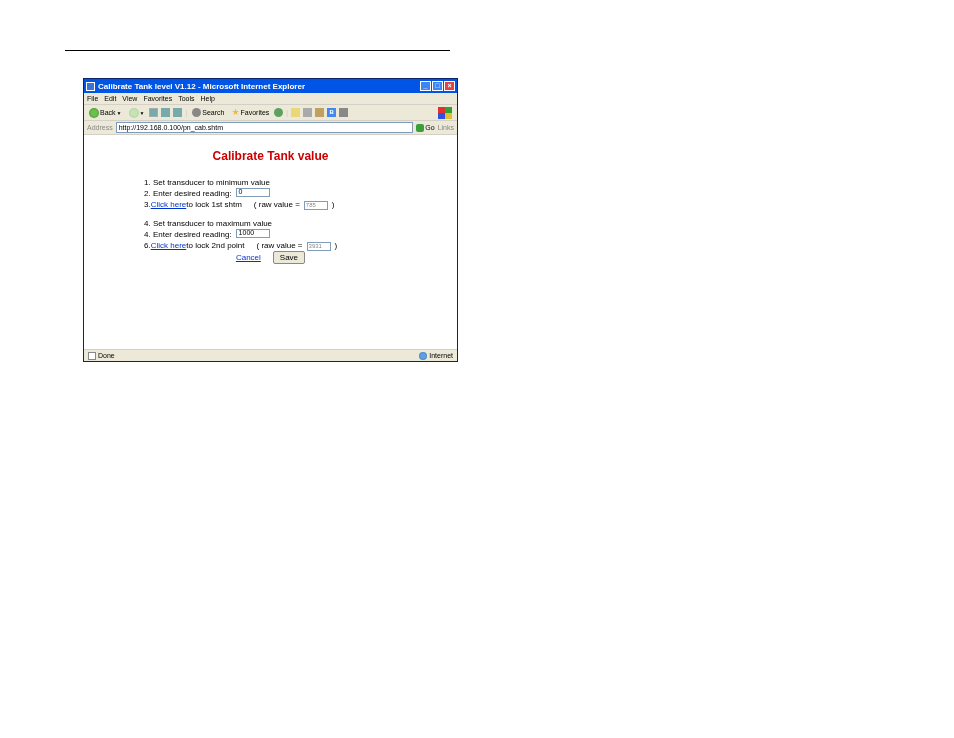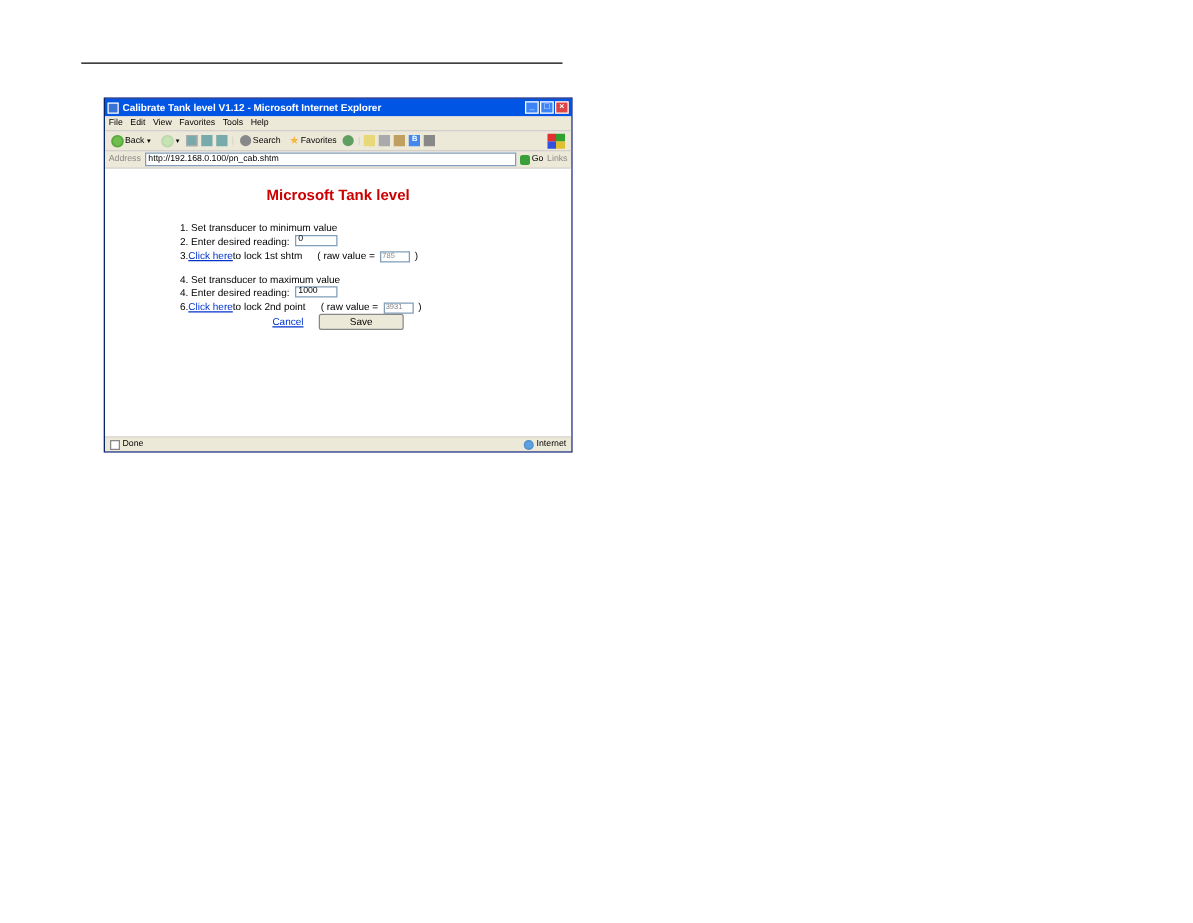--- a/index.html
+++ b/index.html
@@ -12,21 +12,21 @@
     position: relative;
   }
   
   .ie-window {
     position: absolute;
     left: 83px;
     top: 78px;
     width: 375px;
     height: 284px;
     border: 1px solid #0a246a;
-    background: #c4b5fd;
+    background: #14532d;
     display: flex;
     flex-direction: column;
   }
   
   .titlebar {
     height: 14px;
     background: linear-gradient(to right, #0a246a 0%, #3a6ea5 50%, #0a246a 100%);
     background: #0055e5;
     display: flex;
     align-items: center;
@@ -201,21 +201,21 @@
     display: flex;
     justify-content: center;
     align-items: center;
     gap: 12px;
     font-size: 8px;
   }
   .cancel-link { color: #0033cc; text-decoration: underline; cursor:pointer;}
   .save-button {
     border: 1px solid #888;
     background: #ece9d8;
-    padding: 1px 24px;
+    padding: 1px 6px;
     font-size: 8px;
     border-radius: 2px;
     cursor: pointer;
   }
   
   .statusbar {
     height: 12px;
     background: #ece9d8;
     border-top: 1px solid #d4d0c8;
     display: flex;
@@ -302,21 +302,21 @@
       <span>http://192.168.0.100/pn_cab.shtm</span>
     </div>
     <div class="go-btn">
       <span class="go-ico"></span>
       <span>Go</span>
     </div>
     <span class="links-label">Links</span>
   </div>
 
   <div class="content-area">
-    <div class="page-heading">Microsoft Tank level</div>
+    <div class="page-heading">Calibrate Tank value</div>
 
     <div class="cal-steps">
       <div class="step-row">
         <span class="step-label">1. Set transducer to minimum value</span>
       </div>
       <div class="step-row">
         <span class="step-label">2. Enter desired reading:</span>
         <span class="reading-input">
           <span>0</span>
         </span>

